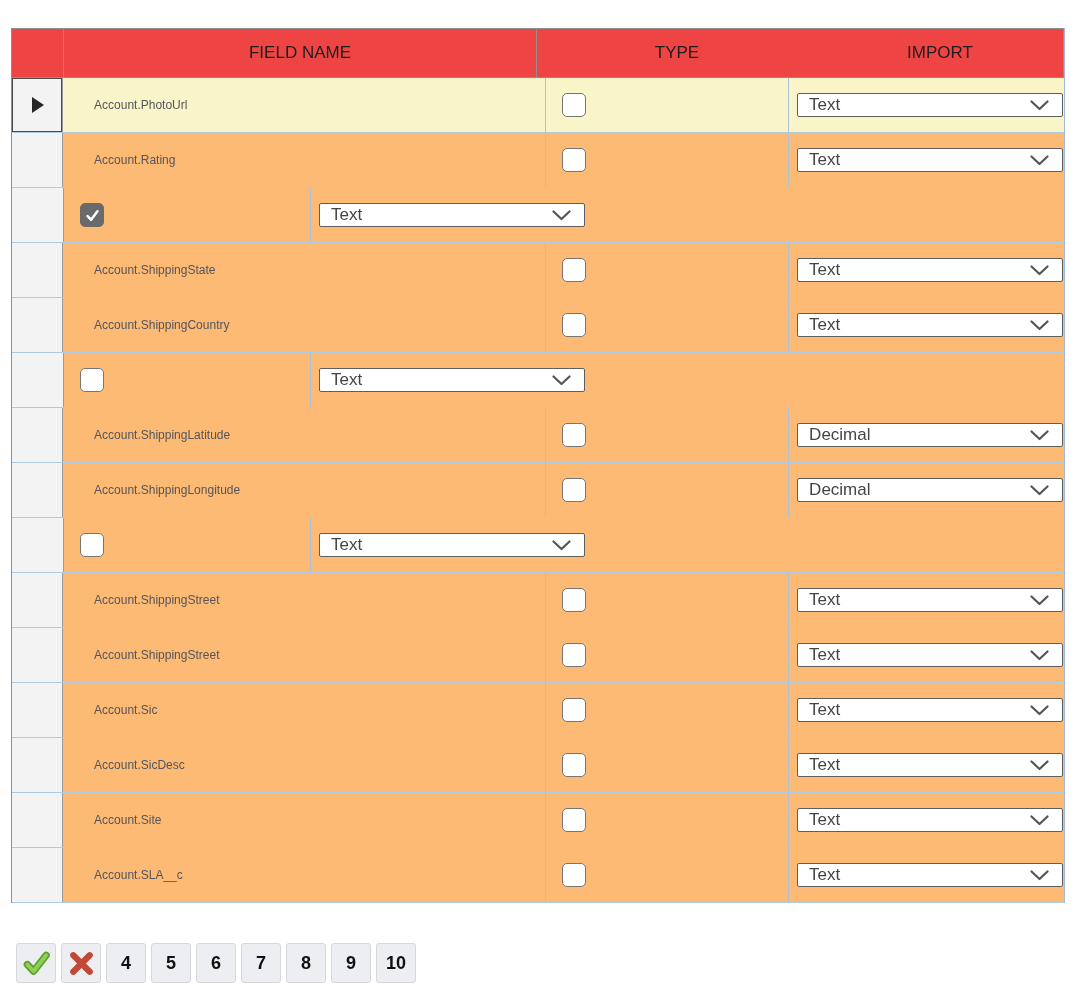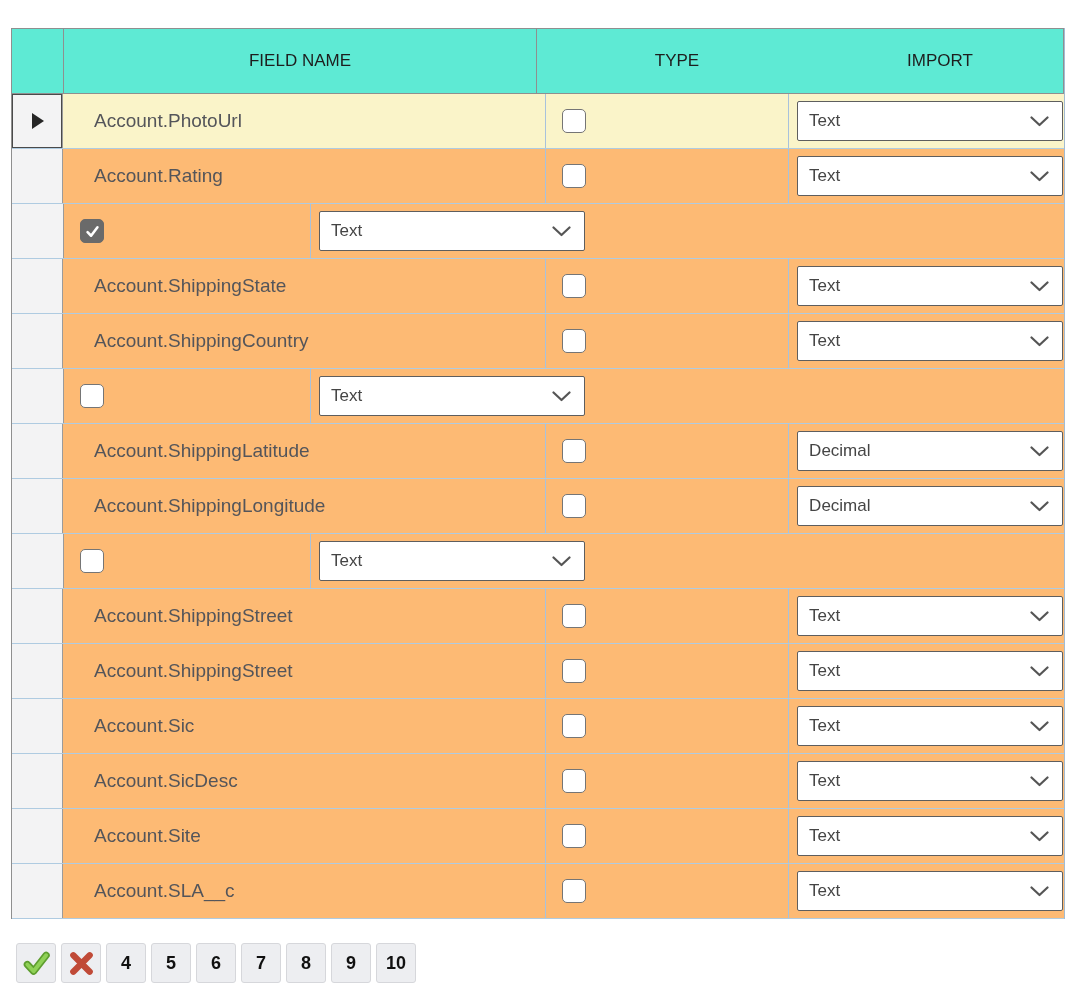--- a/index.html
+++ b/index.html
@@ -19,22 +19,22 @@
     left: 11px;
     top: 28px;
     width: 1052px;
     border-left: 1px solid #8F8F8F;
     border-right: 1px solid #A2BBD2;
     box-sizing: content-box;
   }
 
   .hrow {
     display: flex;
-    height: 66px;
-    background: #5eead4;
+    height: 50px;
+    background: #ef4444;
     border-top: 1px solid #8F8F8F;
     border-bottom: 1px solid #8F8F8F;
     box-sizing: border-box;
   }
   .hcell {
     display: flex;
     align-items: center;
     justify-content: center;
     font-size: 17px;
     color: #1E1E1E;
@@ -74,21 +74,21 @@
     border-top: 8px solid transparent;
     border-bottom: 8px solid transparent;
     margin-left: 2px;
   }
   .row.selected .tri { display: block; }
 
   .cell.namecol {
     width: 473px;
     padding-left: 12px;
     border-right: 1px solid #A8C2DC;
-    font-size: 19px;
+    font-size: 12px;
     color: #54555A;
     margin-left: 19px;
   }
 
   .cell.importcol {
     width: 247px;
     padding-left: 16px;
     border-right: 1px solid #A8C2DC;
   }
 
@@ -104,21 +104,21 @@
     background: #ffffff;
     display: flex; align-items: center; justify-content: center;
     box-sizing: border-box;
     cursor: pointer;
   }
   .checkbox svg { display: none; width: 17px; height: 17px; }
   .checkbox.checked { background: #6A6A6A; border-color: #6A6A6A; }
   .checkbox.checked svg { display: block; }
 
   .select {
-    width: 266px; height: 40px;
+    width: 266px; height: 24px;
     border: 1px solid #5E5E5E;
     border-radius: 2px;
     background: #ffffff;
     display: flex;
     align-items: center;
     justify-content: space-between;
     padding: 0 13px 0 11px;
     box-sizing: border-box;
     cursor: pointer;
   }

